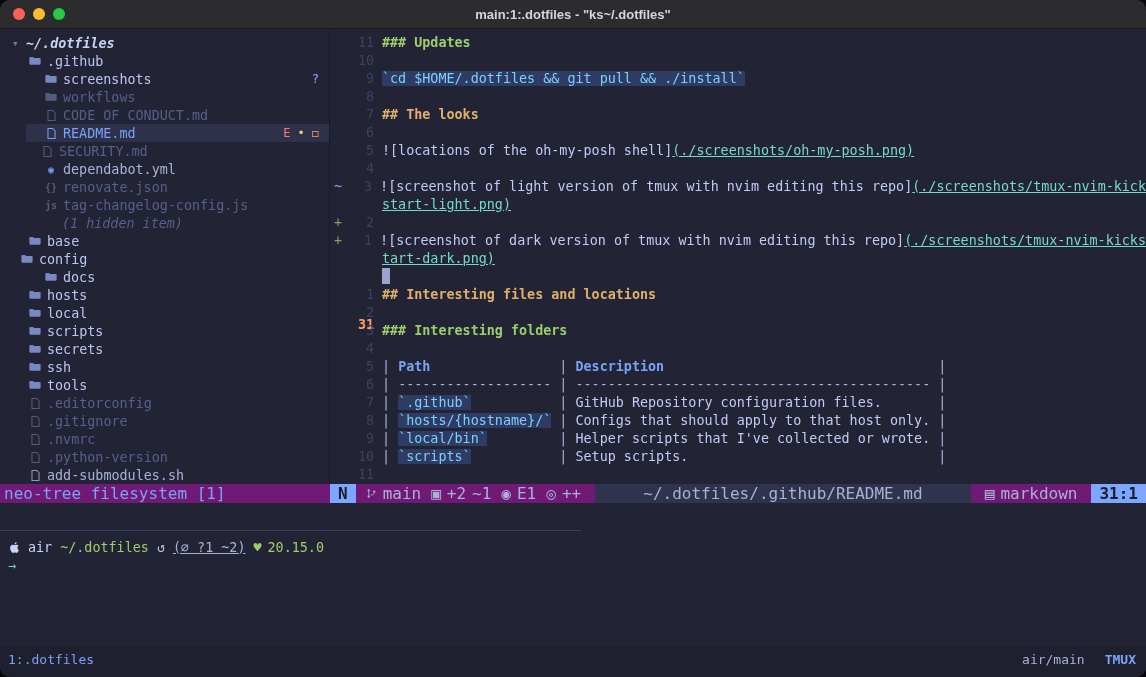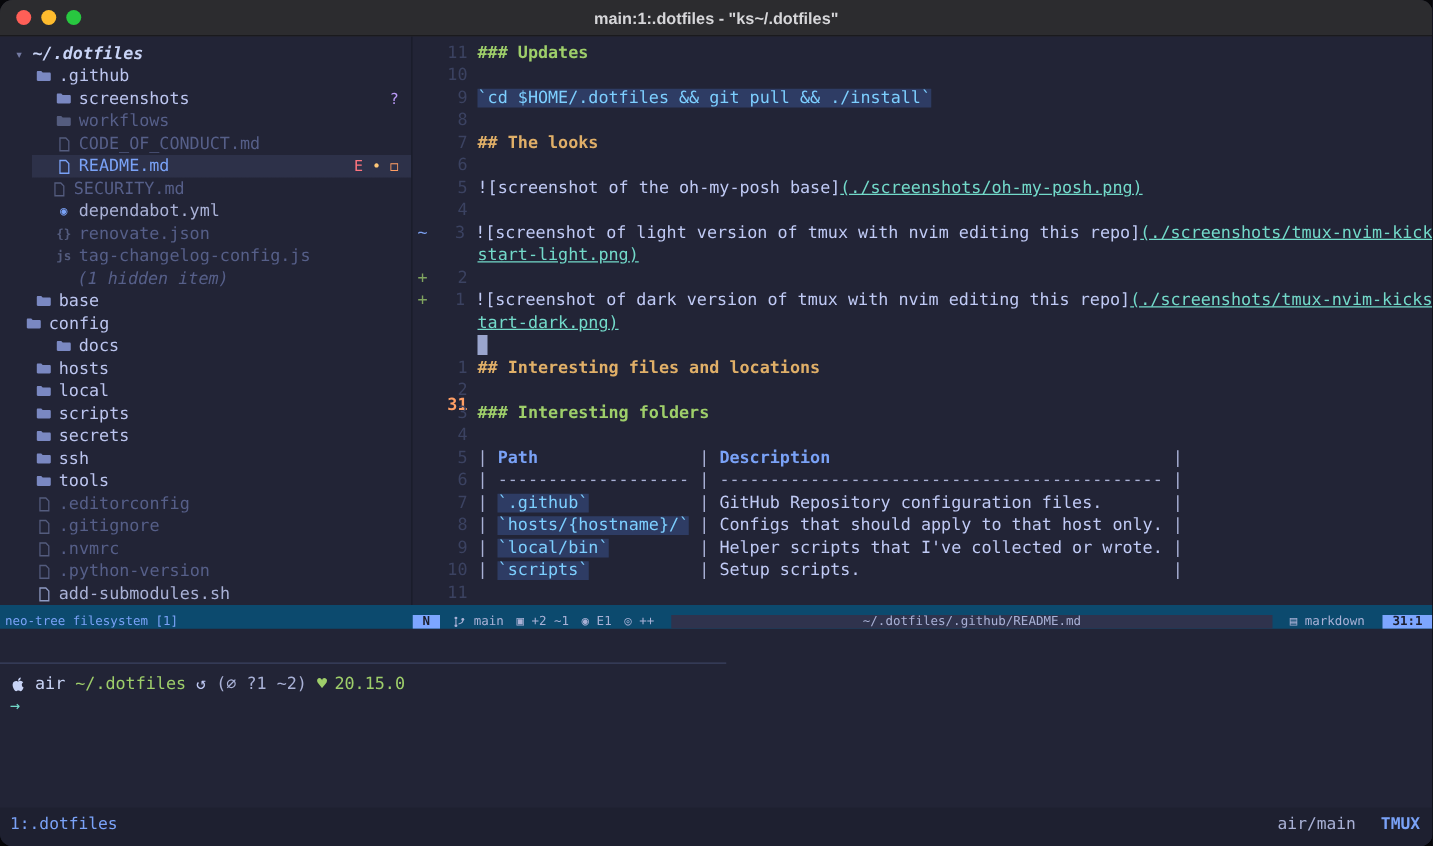--- a/index.html
+++ b/index.html
@@ -44,42 +44,42 @@
   .ed-text{padding-left:8px;}
   .cursor{display:inline-block;width:8px;height:16px;background:#9aa5ce;vertical-align:-3px;}
   .t-h2{color:#e0af68;font-weight:bold}
   .t-h3{color:#9ece6a;font-weight:bold}
   .t-fg{color:#c0caf5}
   .t-code{color:#7dcfff;background:#2e3c64}
   .t-url{color:#73daca;text-decoration:underline}
   .t-pipe{color:#a9b1d6}
   .t-th{color:#7aa2f7;font-weight:bold}
   
-  .statusline{height:19px;display:flex;background:#0c4a6e;font-size:10px;align-items:flex-end;}
+  .statusline{height:19px;display:flex;background:#701a75;font-size:16px;align-items:flex-end;}
   .tree-status{width:330px;min-width:330px;padding-left:4px;color:#7aa2f7;display:flex;
     align-items:center;box-sizing:border-box;}
   .lualine{flex:1;display:flex;align-items:stretch;overflow:hidden;}
   .ll-mode{background:#7da6ff;color:#1b1d2b;font-weight:bold;padding:0 8px;display:flex;align-items:center;}
   .ll-item{display:flex;align-items:center;margin-left:10px;color:#a9b1d6;gap:6px;}
   .ll-item svg{display:block;}
   .ll-center{flex:1;margin:0 14px;background:#2f334d;color:#a9b1d6;display:flex;
     align-items:center;justify-content:center;overflow:hidden;}
   .ll-ft{display:flex;align-items:center;gap:6px;color:#a9b1d6;margin-right:14px;}
   .ll-pos{background:#7da6ff;color:#1b1d2b;font-weight:bold;padding:0 8px;display:flex;align-items:center;}
   
   .cmdarea{height:27px;}
   .pane-divider{width:581px;height:1px;background:#3b4261;}
   
   .shell{height:115px;padding:7px 0 0 8px;box-sizing:border-box;}
   .p-line{height:18px;display:flex;align-items:center;white-space:pre;}
   .p-os{color:#c8d3f5;display:inline-flex;align-items:center;}
   .p-host{color:#c8d3f5;margin-left:7px;}
   .p-cwd{color:#9ece6a;margin-left:8px;}
   .p-sync{color:#c0caf5;margin-left:8px;}
-  .p-git{color:#a9b1d6;margin-left:8px;}
+  .p-git{color:#a9b1d6;margin-left:8px;text-decoration:underline;}
   .p-node-icon{color:#9ece6a;margin-left:8px;}
   .p-node{color:#9ece6a;margin-left:6px;}
   .p-arrow{color:#73daca;}
   
   .tmuxbar{height:32px;background:#1e2030;display:flex;align-items:flex-start;
     padding:6px 10px 0 8px;box-sizing:border-box;font-size:13px;}
   .tm-left{color:#7aa2f7;text-align:right;}
   .tm-right{margin-left:auto;display:flex;gap:20px;}
   .tm-session{color:#a9b1d6;}
   .tm-flag{color:#7aa2f7;font-weight:bold;}
@@ -166,21 +166,21 @@
                 <path fill="none" stroke="currentColor" stroke-width="1.3" d="M2.5 1.5h6l3 3v10h-9z"></path>
               </svg></span><span class="tlabel">add-submodules.sh</span></div>
         </div>
       <div class="editor" id="editor-rows">
           <div class="ed-row"><span class="ed-sign "> </span><span class="ed-num">11</span><span class="ed-text"><span class="t-h3">### Updates</span></span></div>
           <div class="ed-row"><span class="ed-sign "> </span><span class="ed-num">10</span><span class="ed-text"></span></div>
           <div class="ed-row"><span class="ed-sign "> </span><span class="ed-num">9</span><span class="ed-text"><span class="t-code">`cd $HOME/.dotfiles &amp;&amp; git pull &amp;&amp; ./install`</span></span></div>
           <div class="ed-row"><span class="ed-sign "> </span><span class="ed-num">8</span><span class="ed-text"></span></div>
           <div class="ed-row"><span class="ed-sign "> </span><span class="ed-num">7</span><span class="ed-text"><span class="t-h2">## The looks</span></span></div>
           <div class="ed-row"><span class="ed-sign "> </span><span class="ed-num">6</span><span class="ed-text"></span></div>
-          <div class="ed-row"><span class="ed-sign "> </span><span class="ed-num">5</span><span class="ed-text"><span class="t-fg">![screenshot of the oh-my-posh base]</span><span class="t-url">(./screenshots/oh-my-posh.png)</span></span></div>
+          <div class="ed-row"><span class="ed-sign "> </span><span class="ed-num">5</span><span class="ed-text"><span class="t-fg">![locations of the oh-my-posh shell]</span><span class="t-url">(./screenshots/oh-my-posh.png)</span></span></div>
           <div class="ed-row"><span class="ed-sign "> </span><span class="ed-num">4</span><span class="ed-text"></span></div>
           <div class="ed-row"><span class="ed-sign sc">~</span><span class="ed-num">3</span><span class="ed-text"><span class="t-fg">![screenshot of light version of tmux with nvim editing this repo]</span><span class="t-url">(./screenshots/tmux-nvim-kick</span></span></div>
           <div class="ed-row"><span class="ed-sign "> </span><span class="ed-num"></span><span class="ed-text"><span class="t-url">start-light.png)</span></span></div>
           <div class="ed-row"><span class="ed-sign sa">+</span><span class="ed-num">2</span><span class="ed-text"></span></div>
           <div class="ed-row"><span class="ed-sign sa">+</span><span class="ed-num">1</span><span class="ed-text"><span class="t-fg">![screenshot of dark version of tmux with nvim editing this repo]</span><span class="t-url">(./screenshots/tmux-nvim-kicks</span></span></div>
           <div class="ed-row"><span class="ed-sign "> </span><span class="ed-num"></span><span class="ed-text"><span class="t-url">tart-dark.png)</span></span></div>
           <div class="ed-row"><span class="ed-sign "> </span><span class="ed-num cur">31</span><span class="ed-text"><span class="cursor"></span></span></div>
           <div class="ed-row"><span class="ed-sign "> </span><span class="ed-num">1</span><span class="ed-text"><span class="t-h2">## Interesting files and locations</span></span></div>
           <div class="ed-row"><span class="ed-sign "> </span><span class="ed-num">2</span><span class="ed-text"></span></div>
           <div class="ed-row"><span class="ed-sign "> </span><span class="ed-num">3</span><span class="ed-text"><span class="t-h3">### Interesting folders</span></span></div>

